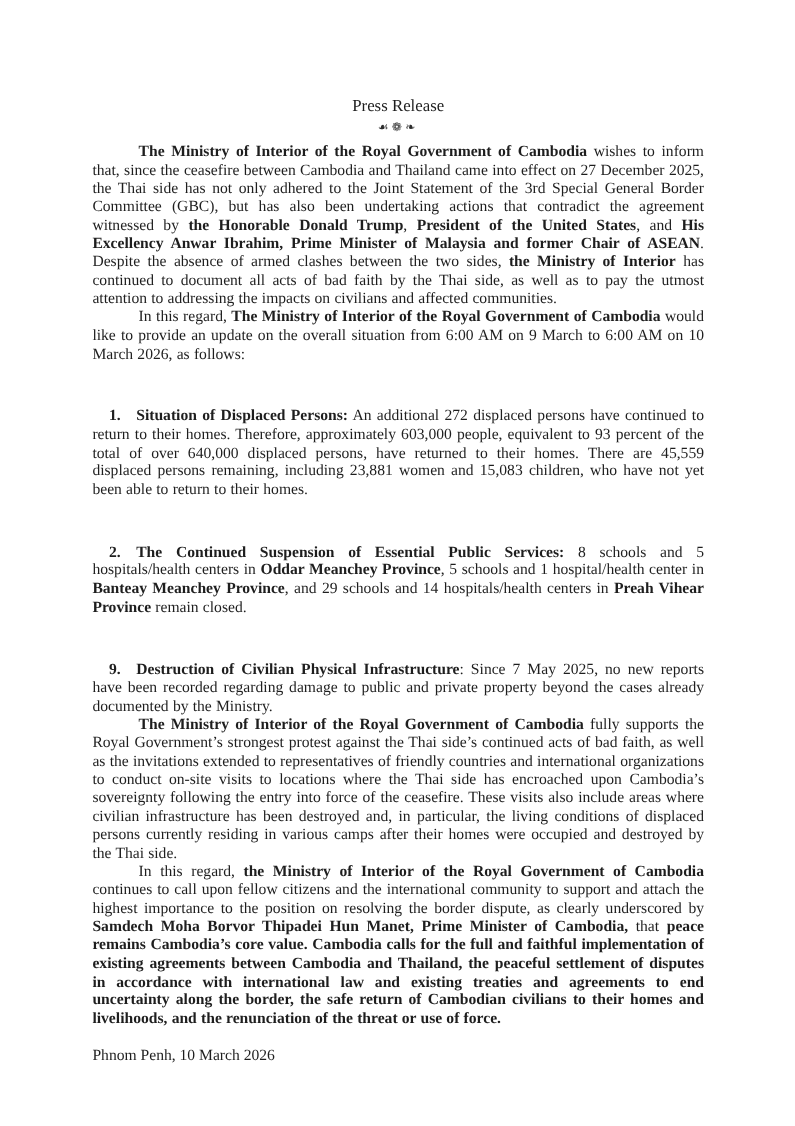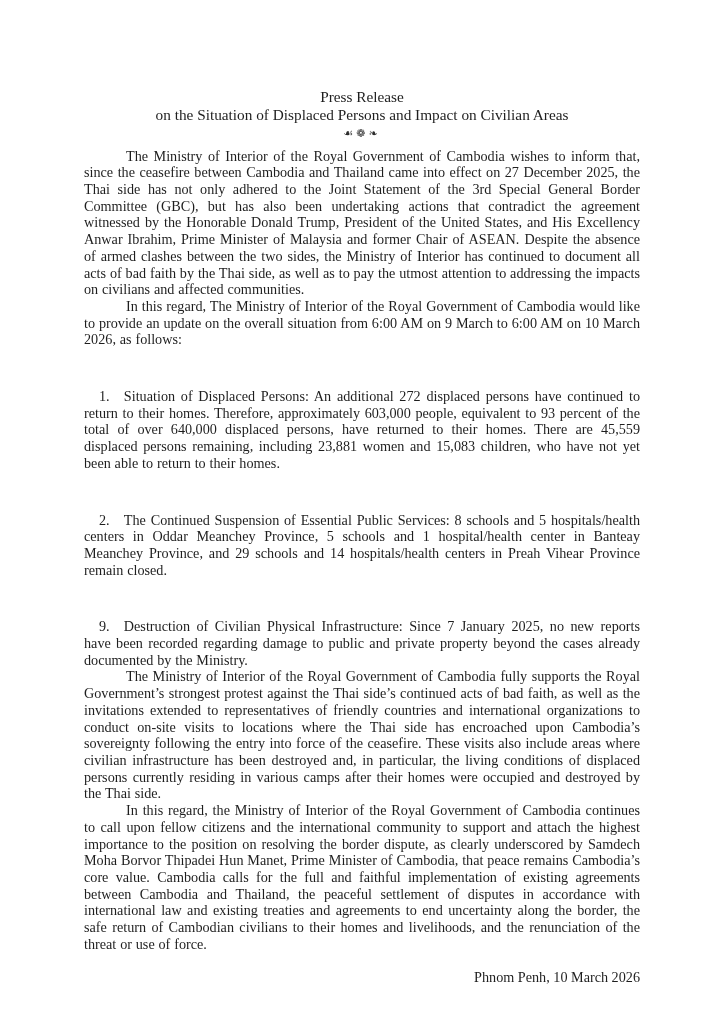--- a/index.html
+++ b/index.html
@@ -30,45 +30,43 @@
   }
   p.para {
     margin: 0;
     text-align: justify;
     font-size: 14.2px;
     line-height: 16.7px;
     word-spacing: 0.02em;
   }
   p.indent { text-indent: 42px; }
   p.item   { text-indent: 15px; margin-top: 40px; }
-  .b { font-weight: normal; }
+  .b { font-weight: bold; }
   .dateline {
-    text-align: right;
     font-size: 14.2px;
     line-height: 16.7px;
     margin-top: 17px;
   }
 </style>
 </head>
 <body>
 
 <div class="page">
   <div class="content">
 
     <div class="title-block">
       <span class="title-line">Press Release</span>
-      <span class="title-line">on the Situation of Displaced Persons and Impact on Civilian Areas</span>
     </div>
 
     <div class="ornament">☙❁❧</div>
 
     <p class="para indent"><span class="b">The Ministry of Interior of the Royal Government of Cambodia</span><span> wishes to inform that, since the ceasefire between Cambodia and Thailand came into effect on 27 December 2025, the Thai side has not only adhered to the Joint Statement of the 3rd Special General Border Committee (GBC), but has also been undertaking actions that contradict the agreement witnessed by </span><span class="b">the Honorable Donald Trump</span><span>, </span><span class="b">President of the United States</span><span>, and </span><span class="b">His Excellency Anwar Ibrahim, Prime Minister of Malaysia and former Chair of ASEAN</span><span>. Despite the absence of armed clashes between the two sides, </span><span class="b">the Ministry of Interior</span><span> has continued to document all acts of bad faith by the Thai side, as well as to pay the utmost attention to addressing the impacts on civilians and affected communities.</span></p>
     <p class="para indent"><span>In this regard, </span><span class="b">The Ministry of Interior of the Royal Government of Cambodia</span><span> would like to provide an update on the overall situation from 6:00 AM on 9 March to 6:00 AM on 10 March 2026, as follows:</span></p>
     <p class="para item"><span class="b">1. Situation of Displaced Persons:</span><span> An additional 272 displaced persons have continued to return to their homes. Therefore, approximately 603,000 people, equivalent to 93 percent of the total of over 640,000 displaced persons, have returned to their homes. There are 45,559 displaced persons remaining, including 23,881 women and 15,083 children, who have not yet been able to return to their homes.</span></p>
     <p class="para item"><span class="b">2. The Continued Suspension of Essential Public Services:</span><span> 8 schools and 5 hospitals/health centers in </span><span class="b">Oddar Meanchey Province</span><span>, 5 schools and 1 hospital/health center in </span><span class="b">Banteay Meanchey Province</span><span>, and 29 schools and 14 hospitals/health centers in </span><span class="b">Preah Vihear Province</span><span> remain closed.</span></p>
-    <p class="para item"><span class="b">9. Destruction of Civilian Physical Infrastructure</span><span>: Since 7 January 2025, no new reports have been recorded regarding damage to public and private property beyond the cases already documented by the Ministry.</span></p>
+    <p class="para item"><span class="b">9. Destruction of Civilian Physical Infrastructure</span><span>: Since 7 May 2025, no new reports have been recorded regarding damage to public and private property beyond the cases already documented by the Ministry.</span></p>
     <p class="para indent"><span class="b">The Ministry of Interior of the Royal Government of Cambodia</span><span> fully supports the Royal Government’s strongest protest against the Thai side’s continued acts of bad faith, as well as the invitations extended to representatives of friendly countries and international organizations to conduct on-site visits to locations where the Thai side has encroached upon Cambodia’s sovereignty following the entry into force of the ceasefire. These visits also include areas where civilian infrastructure has been destroyed and, in particular, the living conditions of displaced persons currently residing in various camps after their homes were occupied and destroyed by the Thai side.</span></p>
     <p class="para indent"><span>In this regard, </span><span class="b">the Ministry of Interior of the Royal Government of Cambodia</span><span> continues to call upon fellow citizens and the international community to support and attach the highest importance to the position on resolving the border dispute, as clearly underscored by </span><span class="b">Samdech Moha Borvor Thipadei Hun Manet, Prime Minister of Cambodia,</span><span> that </span><span class="b">peace remains Cambodia’s core value. Cambodia calls for the full and faithful implementation of existing agreements between Cambodia and Thailand, the peaceful settlement of disputes in accordance with international law and existing treaties and agreements to end uncertainty along the border, the safe return of Cambodian civilians to their homes and livelihoods, and the renunciation of the threat or use of force.</span></p>
 
     <div class="dateline">Phnom Penh, 10 March 2026</div>
 
   </div>
 </div>
 
 </body></html>

